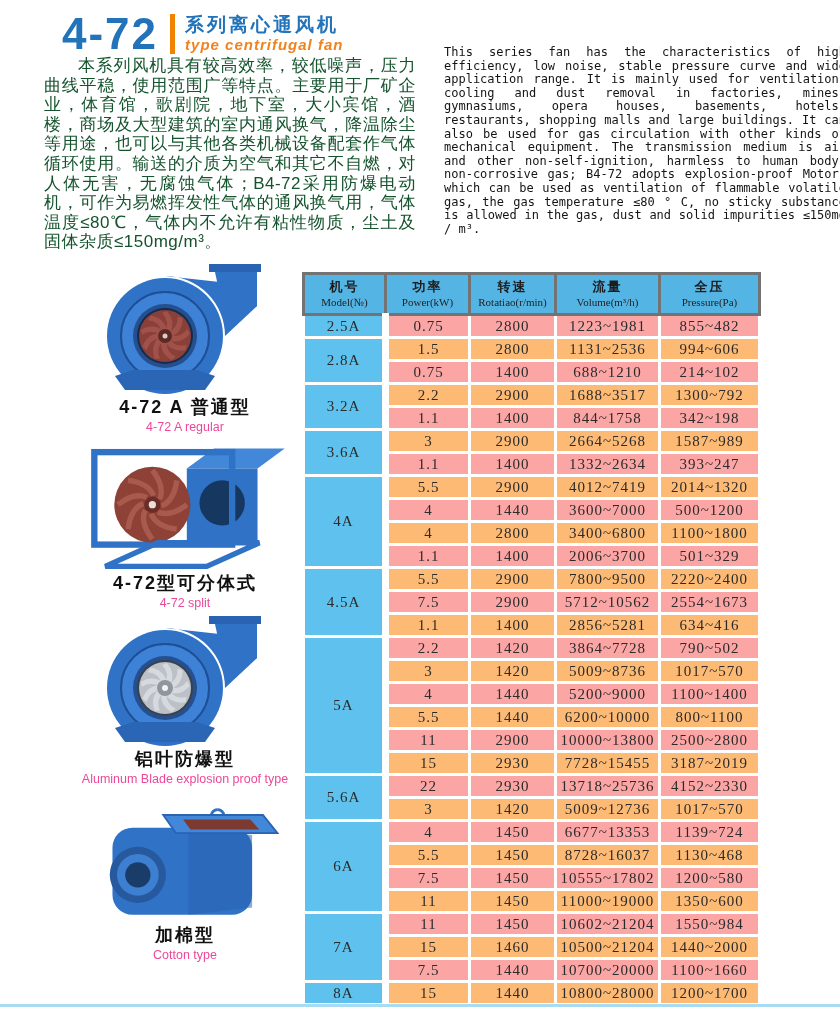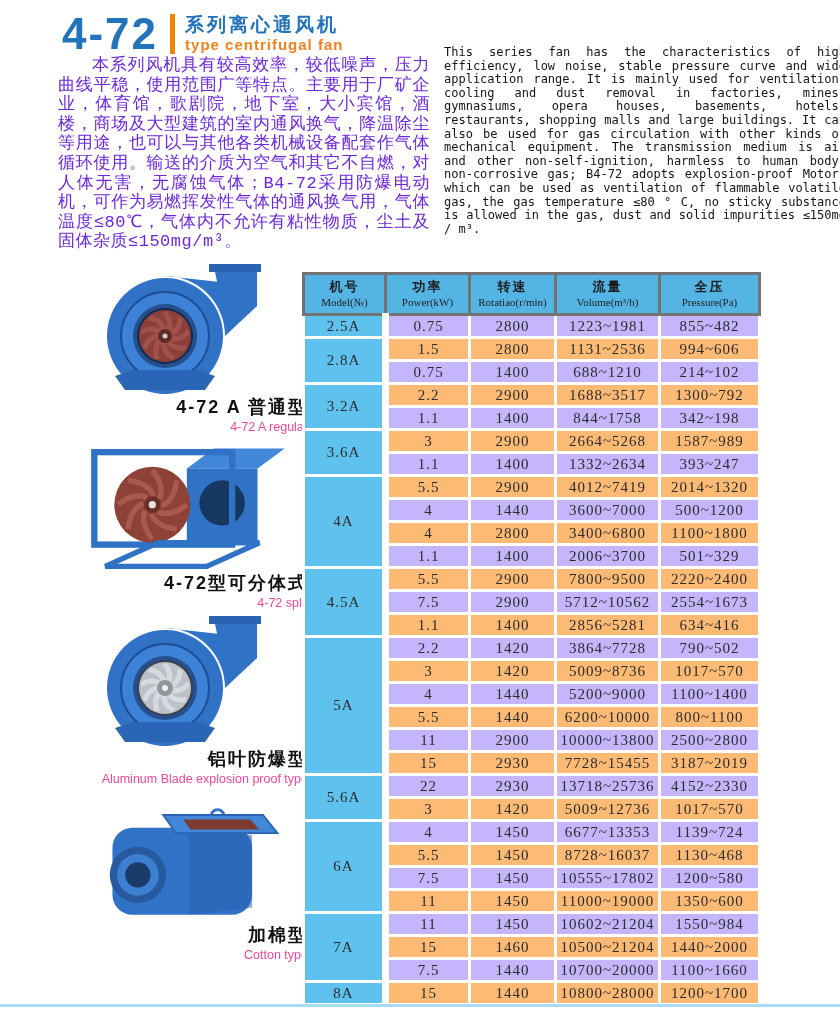--- a/index.html
+++ b/index.html
@@ -4,49 +4,49 @@
 <style>
   html,body{margin:0;padding:0;background:#ffffff;}
   .page{position:relative;width:840px;height:1012px;background:#fff;overflow:hidden;
         font-family:"Liberation Sans",sans-serif;color:#1a1a1a;}
 
   
   .hdr{position:absolute;left:62px;top:12px;display:flex;align-items:center;}
   .hdr-model{font-size:44px;font-weight:bold;color:#2273b9;letter-spacing:2px;line-height:1;}
   .hdr-bar{width:5px;height:40px;background:#f08300;margin:0 10px 0 12px;}
   .hdr-cn{font-size:19px;font-weight:bold;color:#2273b9;letter-spacing:3px;line-height:1.15;}
-  .hdr-en{font-size:15px;font-weight:bold;color:#f08320;letter-spacing:1px;line-height:1.15;}
+  .hdr-en{font-size:15px;font-weight:bold;color:#f08320;letter-spacing:1px;line-height:1.15;font-style:italic;}
 
   
-  .intro-cn{position:absolute;left:58px;top:56px;width:372px;font-size:17px;line-height:19.6px;
-            text-align:justify;text-indent:2em;letter-spacing:.5px;color:#6d28d9;font-family:Liberation Mono, monospace;}
+  .intro-cn{position:absolute;left:44px;top:56px;width:372px;font-size:17px;line-height:19.6px;
+            text-align:justify;text-indent:2em;letter-spacing:.5px;color:#14532d;}
   .intro-en{position:absolute;left:444px;top:46px;width:402px;
             font-family:"DejaVu Sans Mono",monospace;font-size:12px;line-height:13.6px;
             text-align:justify;color:#141414;}
 
   
   .products{position:absolute;left:62px;top:258px;width:246px;}
-  .product{height:176px;text-align:right;}
+  .product{height:176px;text-align:center;}
   .product svg{display:block;width:232px;height:136px;margin:0 auto;}
   .cap-cn{font-size:18px;font-weight:bold;letter-spacing:2px;color:#111;margin-top:1px;}
   .cap-en{font-size:12.5px;color:#ec4899;margin-top:1px;}
 
   
   .spec{position:absolute;left:302px;top:272px;}
   table.spec-table{border-collapse:collapse;table-layout:fixed;width:456px;
                    font-family:"Liberation Serif","DejaVu Serif",serif;}
   .spec-table th{background:#54b5e5;border:3px solid #737373;height:38px;padding:0;vertical-align:middle;}
   .spec-table th .cn{font-size:13px;font-weight:bold;font-family:"Liberation Sans",sans-serif;
                      color:#1c1c1c;letter-spacing:2px;line-height:1.25;}
   .spec-table th .en{font-size:11px;font-weight:normal;color:#222;line-height:1.2;}
   .spec-table td{border:3px solid #fff;height:20px;padding:0;text-align:center;
                  font-size:15px;letter-spacing:1px;color:#2b2b2b;vertical-align:middle;}
   .spec-table td.model{background:#5fc2ee;border-right-width:7px;}
   .spec-table td.blue{background:#fdba74;}
-  .spec-table td.white{background:#c4b5fd;}
+  .spec-table td.white{background:#fca5a5;}
 
   .bottom-rule{position:absolute;left:0;top:1004px;width:840px;height:3px;background:#a8dcf4;}
 </style>
 </head>
 <body>
 
 <div class="page">
 
   <div class="hdr">
     <div class="hdr-model">4-72</div>

